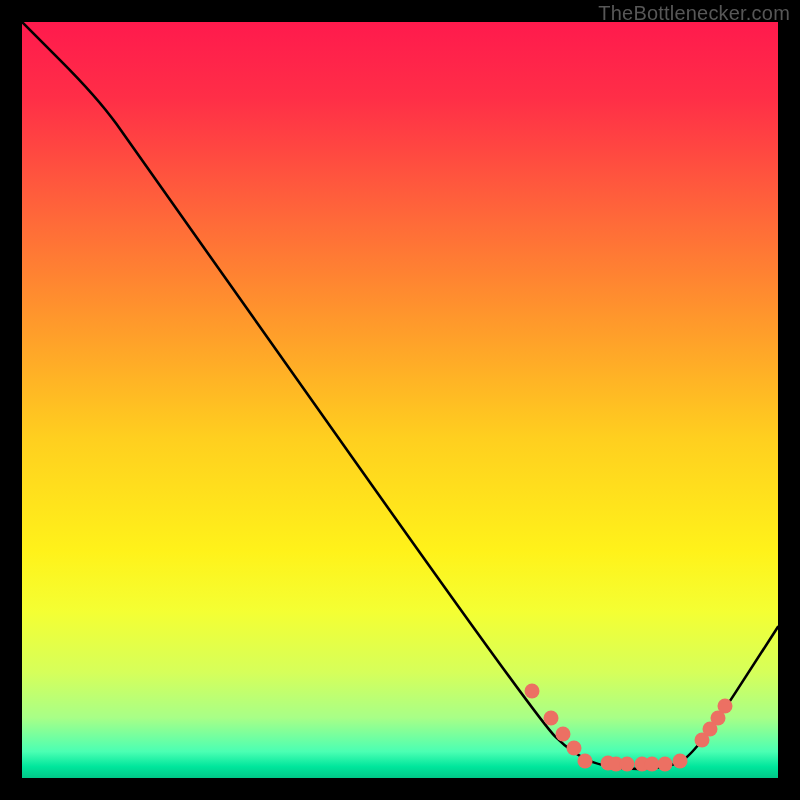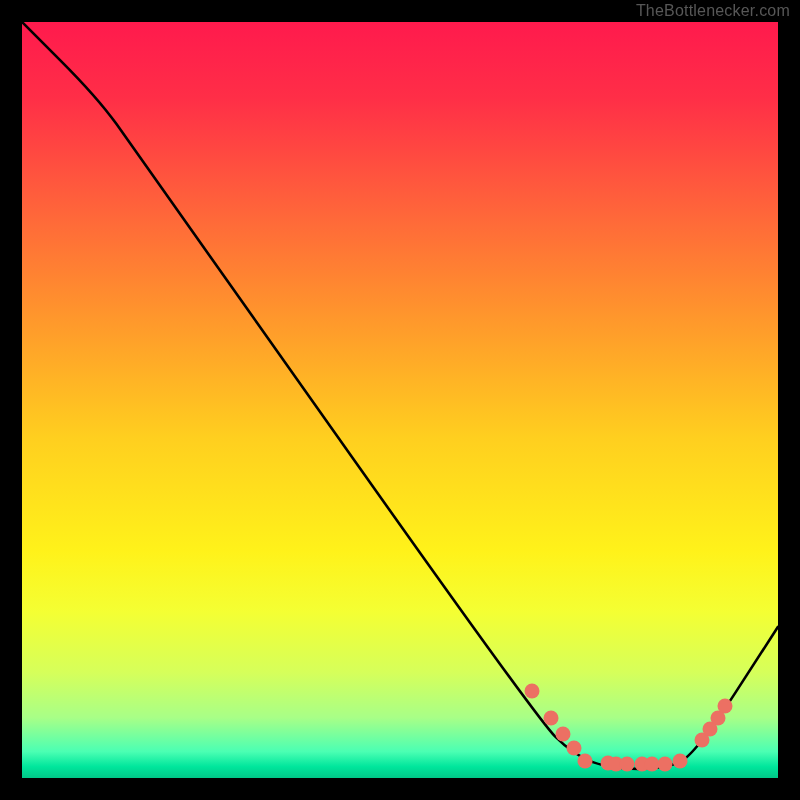--- a/index.html
+++ b/index.html
@@ -49,21 +49,21 @@
     border-radius: 50%;
     background: #ec7063;
     transform: translate(-50%, -50%);
     pointer-events: none;
   }
   .watermark {
     position: absolute;
     top: 2px;
     right: 10px;
     color: #575757;
-    font-size: 16px;
+    font-size: 20px;
     font-weight: 500;
     letter-spacing: 0.2px;
   }
 </style>
 </head>
 <body>
 
 <div class="wrapper">
 
   <div class="watermark">TheBottlenecker.com</div>

